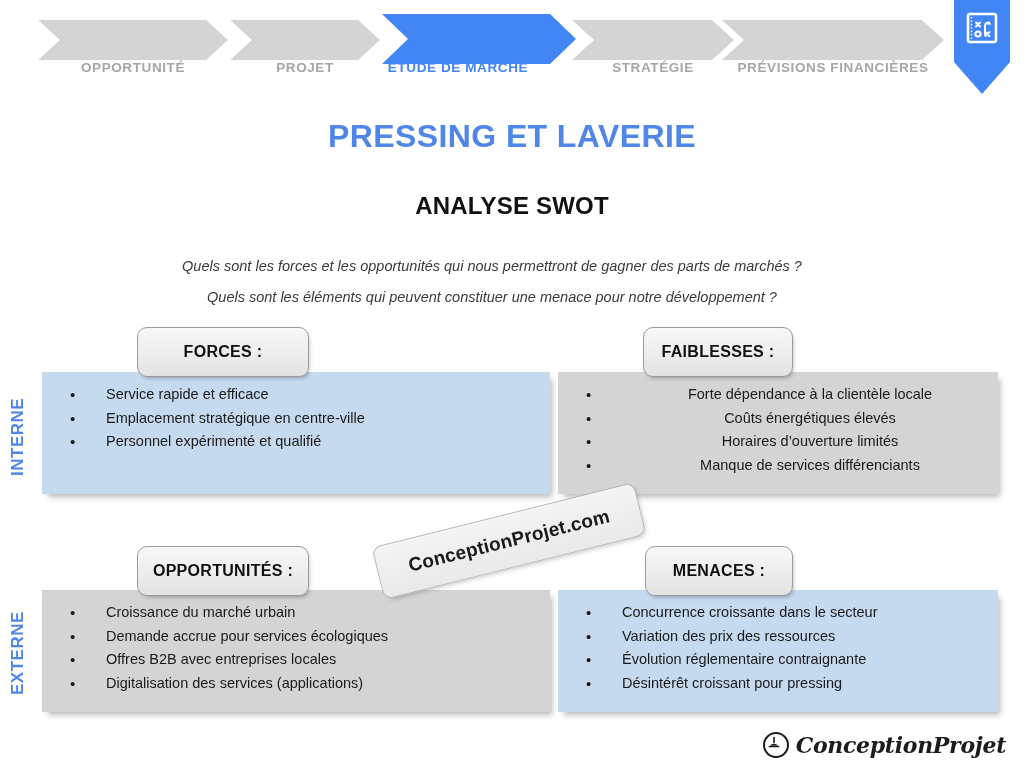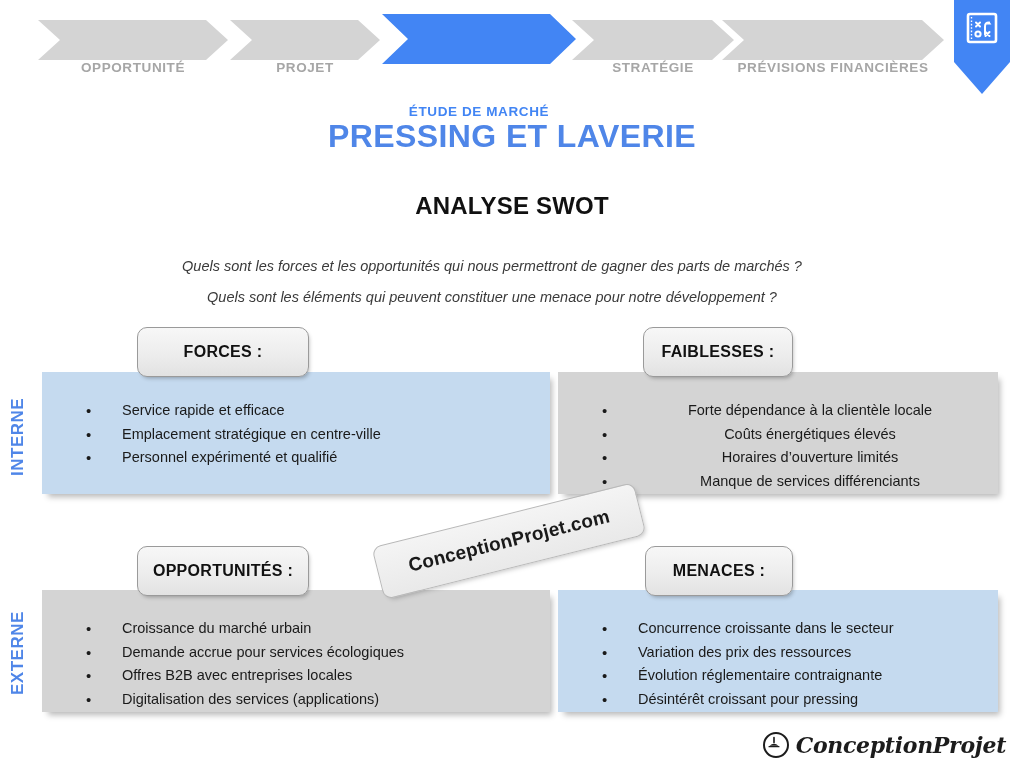--- a/index.html
+++ b/index.html
@@ -119,21 +119,21 @@
   .panel.blue { background: #c5daef; }
   .panel.grey { background: #d4d4d4; }
 
   #panel-forces       { left: 42px;  top: 372px; width: 508px; height: 122px; }
   #panel-faiblesses   { left: 558px; top: 372px; width: 440px; height: 122px; text-align: center; }
   #panel-opportunites { left: 42px;  top: 590px; width: 508px; height: 122px; }
   #panel-menaces      { left: 558px; top: 590px; width: 440px; height: 122px; }
 
   .bullets {
     list-style: none;
-    margin: 16px;
+    margin: 0;
     padding: 11px 0 0 28px;
   }
   .bullets li {
     position: relative;
     font-size: 14.5px;
     color: #1a1a1a;
     line-height: 23.5px;
     padding-left: 36px;
   }
   .bullets li::before {
@@ -214,21 +214,21 @@
 
 <div id="stepper">
 
   <div class="chev" style="left:38px; width:190px;"></div>
   <div class="chev-label" style="left:38px; width:190px;">OPPORTUNITÉ</div>
 
   <div class="chev" style="left:230px; width:150px;"></div>
   <div class="chev-label" style="left:230px; width:150px;">PROJET</div>
 
   <div class="chev active" style="left:382px; width:194px;"></div>
-  <div class="chev-label active" style="left:382px; width:194px;margin-top:44px;">ÉTUDE DE MARCHÉ</div>
+  <div class="chev-label active" style="left:361px; width:194px;">ÉTUDE DE MARCHÉ</div>
 
   <div class="chev" style="left:572px; width:162px;"></div>
   <div class="chev-label" style="left:572px; width:162px;">STRATÉGIE</div>
 
   <div class="chev" style="left:722px; width:222px;"></div>
   <div class="chev-label" style="left:722px; width:222px;">PRÉVISIONS FINANCIÈRES</div>
 
   <div id="flag-pin">
     <div id="flag-body"></div>
     <svg id="flag-icon" viewBox="0 0 34 34">

